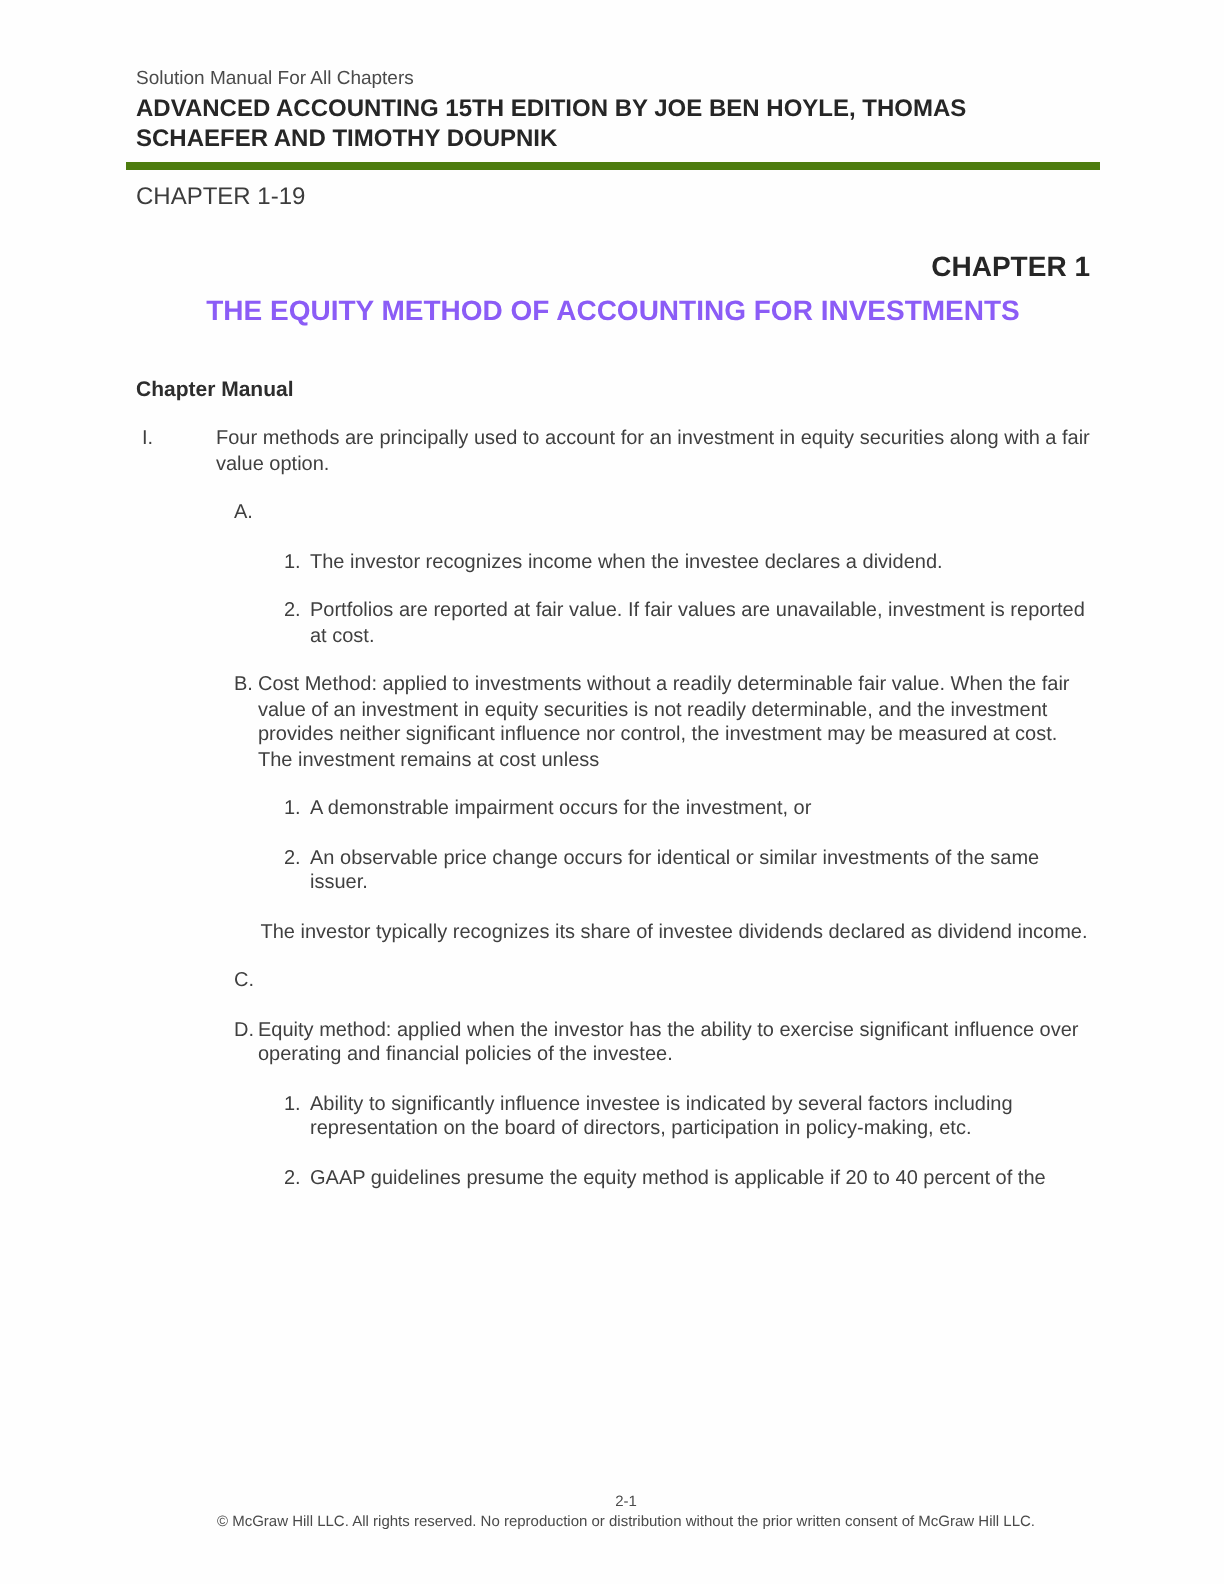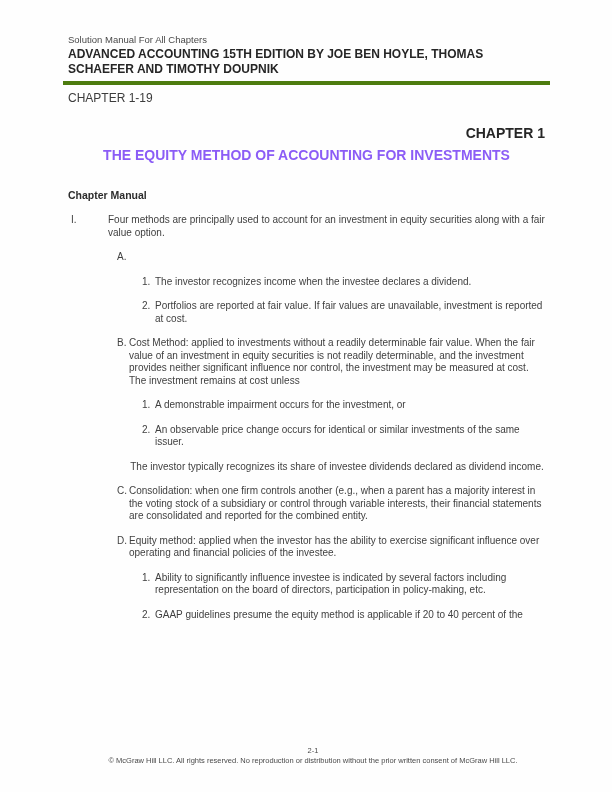--- a/index.html
+++ b/index.html
@@ -148,21 +148,20 @@
         <span class="marker">2.</span>
         <span class="text">An observable price change occurs for identical or similar investments of the same issuer.</span>
       </div>
 
       <div class="row lp">
         <span class="text">The investor typically recognizes its share of investee dividends declared as dividend income.</span>
       </div>
 
       <div class="row l2">
         <span class="marker">C.</span>
-        <span class="text">Consolidation: when one firm controls another (e.g., when a parent has a majority interest in the voting stock of a subsidiary or control through variable interests, their financial statements are consolidated and reported for the combined entity.</span>
       </div>
 
       <div class="row l2">
         <span class="marker">D.</span>
         <span class="text">Equity method: applied when the investor has the ability to exercise significant influence over operating and financial policies of the investee.</span>
       </div>
 
       <div class="row l3">
         <span class="marker">1.</span>
         <span class="text">Ability to significantly influence investee is indicated by several factors including representation on the board of directors, participation in policy-making, etc.</span>

